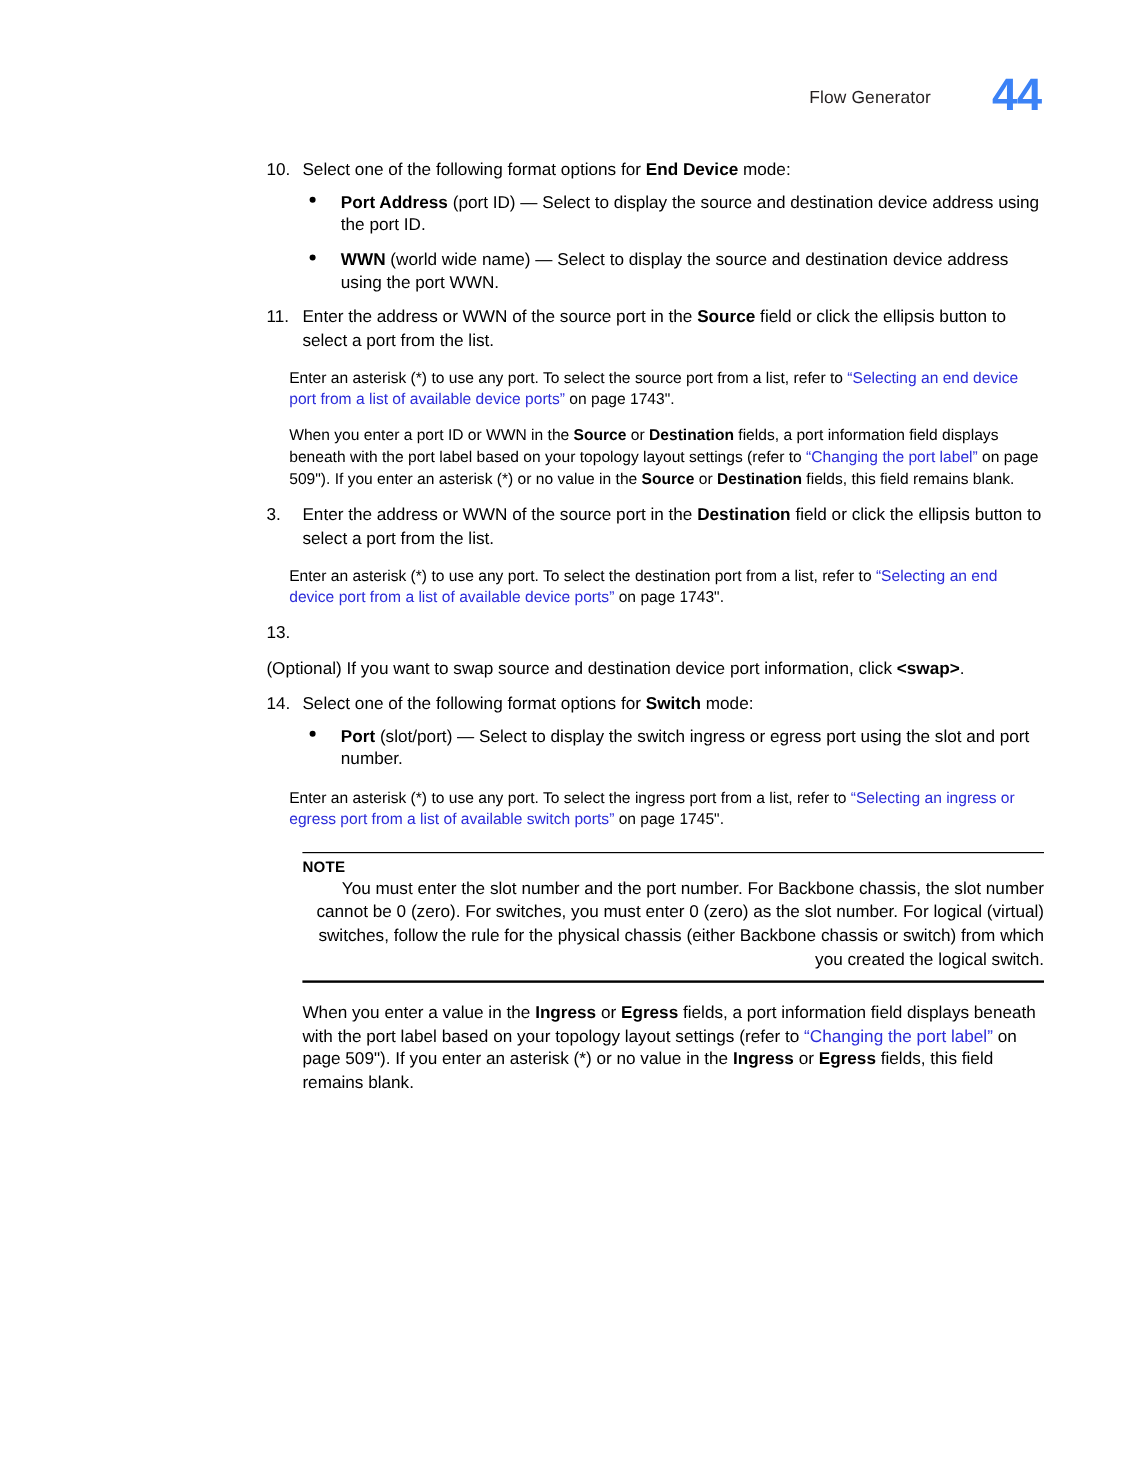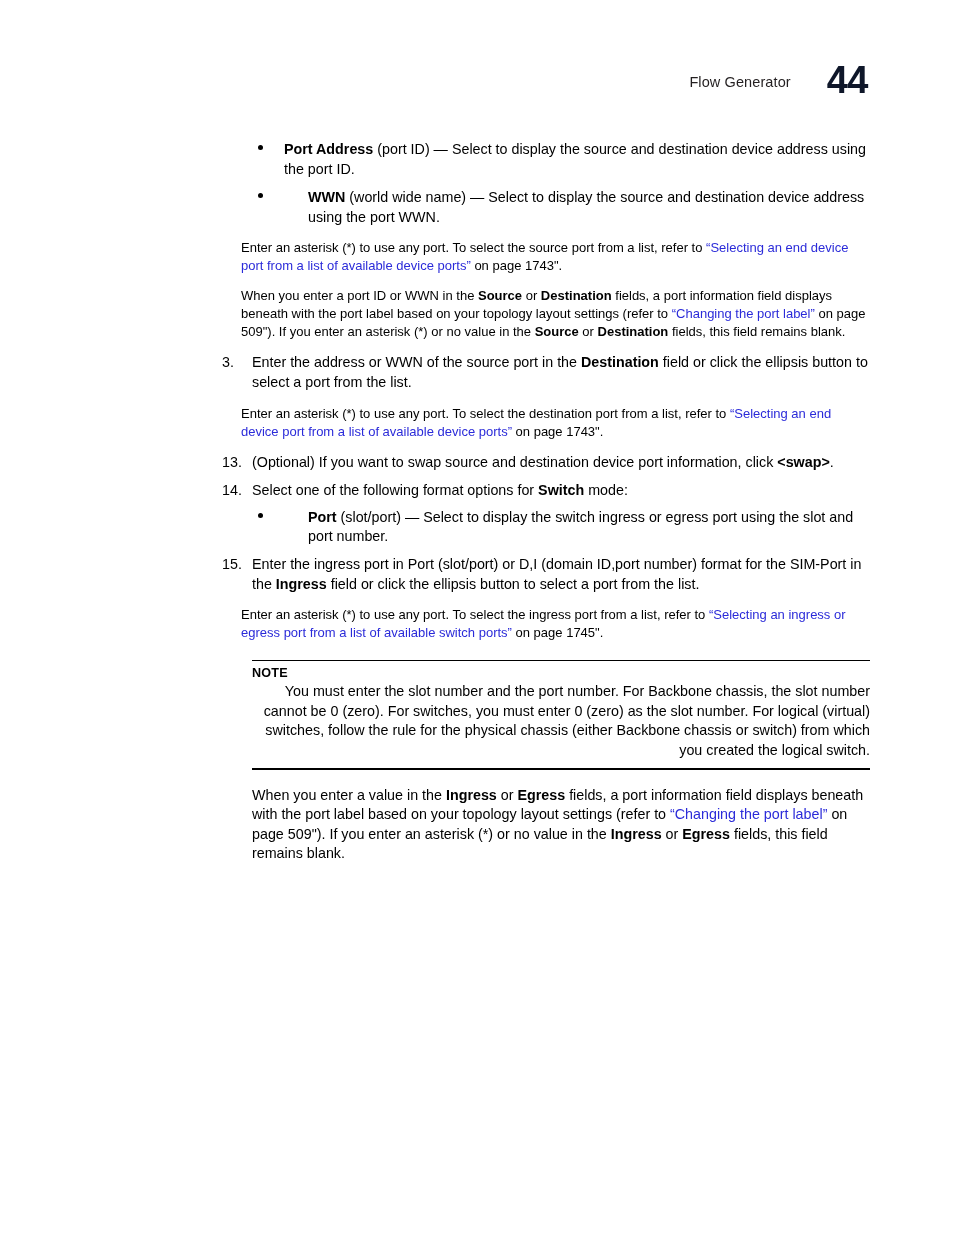--- a/index.html
+++ b/index.html
@@ -34,22 +34,22 @@
   .header-title {
     font-size: 14.5px;
     line-height: 1;
     color: #231f20;
     letter-spacing: 0.1px;
   }
   .header-folio {
     font-size: 38px;
     font-weight: bold;
     line-height: 1;
-    color: #0f172a;
-    margin-left: 36px;
+    color: #3b82f6;
+    margin-left: 51px;
     letter-spacing: -0.5px;
     position: relative;
     top: 6px;
   }
 
   
   .body-col {
     position: absolute;
     top: 133px;
     left: 222px;
@@ -78,21 +78,21 @@
   
   .bullet-list {
     margin: 7px 0 8px 0;
   }
   .bullet {
     display: flex;
     align-items: flex-start;
     margin-bottom: 9px;
     justify-content: space-between;
   }
-  .bullet:last-child { margin-bottom: 0; gap: 24px; }
+  .bullet:last-child { margin-bottom: 0; }
   .bullet-mark {
     flex: 0 0 26px;
     width: 26px;
     margin-left: 36px;
     font-size: 14.3px;
     line-height: 19.6px;
     position: relative;
     top: -1px;
   }
   .bullet-mark span {
@@ -111,21 +111,21 @@
   }
 
   
   .cont-para {
     margin-left: 19px;
     font-size: 13px;
     line-height: 18px;
     margin-top: 12px;
     margin-bottom: 12px;
   }
-  .gap-after-step { margin-bottom: 9px; }
+  .gap-after-step { margin-bottom: 9px; flex-direction: column; }
 
   b, .b { font-weight: bold; }
   .lnk { color: #2b2bd9; }
 
   
   .note-box {
     margin-left: 30px;
     margin-top: 18px;
     margin-bottom: 0;
     border-top: 1.6px solid #000;
@@ -159,32 +159,40 @@
 
 <div class="page">
 
   <div class="page-header">
     <div class="header-title">Flow Generator</div>
     <div class="header-folio">44</div>
   </div>
 
   <div class="body-col">
 
+    <div class="step">
+      <div class="step-num">10.</div>
+      <div class="step-body"><span>Select one of the following format options for </span><b>End Device</b><span> mode:</span></div>
+    </div>
 
     <div class="bullet-list">
       <div class="bullet">
         <div class="bullet-mark"><span></span></div>
         <div class="bullet-body"><b>Port Address</b><span> (port ID) — Select to display the source and destination device address using the port ID.</span></div>
       </div>
       <div class="bullet">
         <div class="bullet-mark"><span></span></div>
         <div class="bullet-body"><b>WWN</b><span> (world wide name) — Select to display the source and destination device address using the port WWN.</span></div>
       </div>
     </div>
 
+    <div class="step">
+      <div class="step-num">11.</div>
+      <div class="step-body"><span>Enter the address or WWN of the source port in the </span><b>Source</b><span> field or click the ellipsis button to select a port from the list.</span></div>
+    </div>
 
     <div class="cont-para"><span>Enter an asterisk (*) to use any port. To select the source port from a list, refer to </span><span class="lnk">“Selecting an end device port from a list of available device ports”</span><span> on page 1743".</span></div>
 
     <div class="cont-para"><span>When you enter a port ID or WWN in the </span><b>Source</b><span> or </span><b>Destination</b><span> fields, a port information field displays beneath with the port label based on your topology layout settings (refer to </span><span class="lnk">“Changing the port label”</span><span> on page 509"). If you enter an asterisk (*) or no value in the </span><b>Source</b><span> or </span><b>Destination</b><span> fields, this field remains blank.</span></div>
 
     <div class="step">
       <div class="step-num">3.</div>
       <div class="step-body"><span>Enter the address or WWN of the source port in the </span><b>Destination</b><span> field or click the ellipsis button to select a port from the list.</span></div>
     </div>
 
@@ -200,24 +208,20 @@
       <div class="step-body"><span>Select one of the following format options for </span><b>Switch</b><span> mode:</span></div>
     </div>
 
     <div class="bullet-list">
       <div class="bullet">
         <div class="bullet-mark"><span></span></div>
         <div class="bullet-body"><b>Port</b><span> (slot/port) — Select to display the switch ingress or egress port using the slot and port number.</span></div>
       </div>
     </div>
 
-    <div class="step">
-      <div class="step-num">15.</div>
-      <div class="step-body"><span>Enter the ingress port in Port (slot/port) or D,I (domain ID,port number) format for the SIM-Port in the </span><b>Ingress</b><span> field or click the ellipsis button to select a port from the list.</span></div>
-    </div>
 
     <div class="cont-para"><span>Enter an asterisk (*) to use any port. To select the ingress port from a list, refer to </span><span class="lnk">“Selecting an ingress or egress port from a list of available switch ports”</span><span> on page 1745".</span></div>
 
     <div class="note-box">
       <div class="note-label">NOTE</div>
       <div class="note-text">You must enter the slot number and the port number. For Backbone chassis, the slot number cannot be 0 (zero). For switches, you must enter 0 (zero) as the slot number. For logical (virtual) switches, follow the rule for the physical chassis (either Backbone chassis or switch) from which you created the logical switch.</div>
     </div>
 
     <div class="tail-para"><span>When you enter a value in the </span><b>Ingress</b><span> or </span><b>Egress</b><span> fields, a port information field displays beneath with the port label based on your topology layout settings (refer to </span><span class="lnk">“Changing the port label”</span><span> on page 509"). If you enter an asterisk (*) or no value in the </span><b>Ingress</b><span> or </span><b>Egress</b><span> fields, this field remains blank.</span></div>
 

